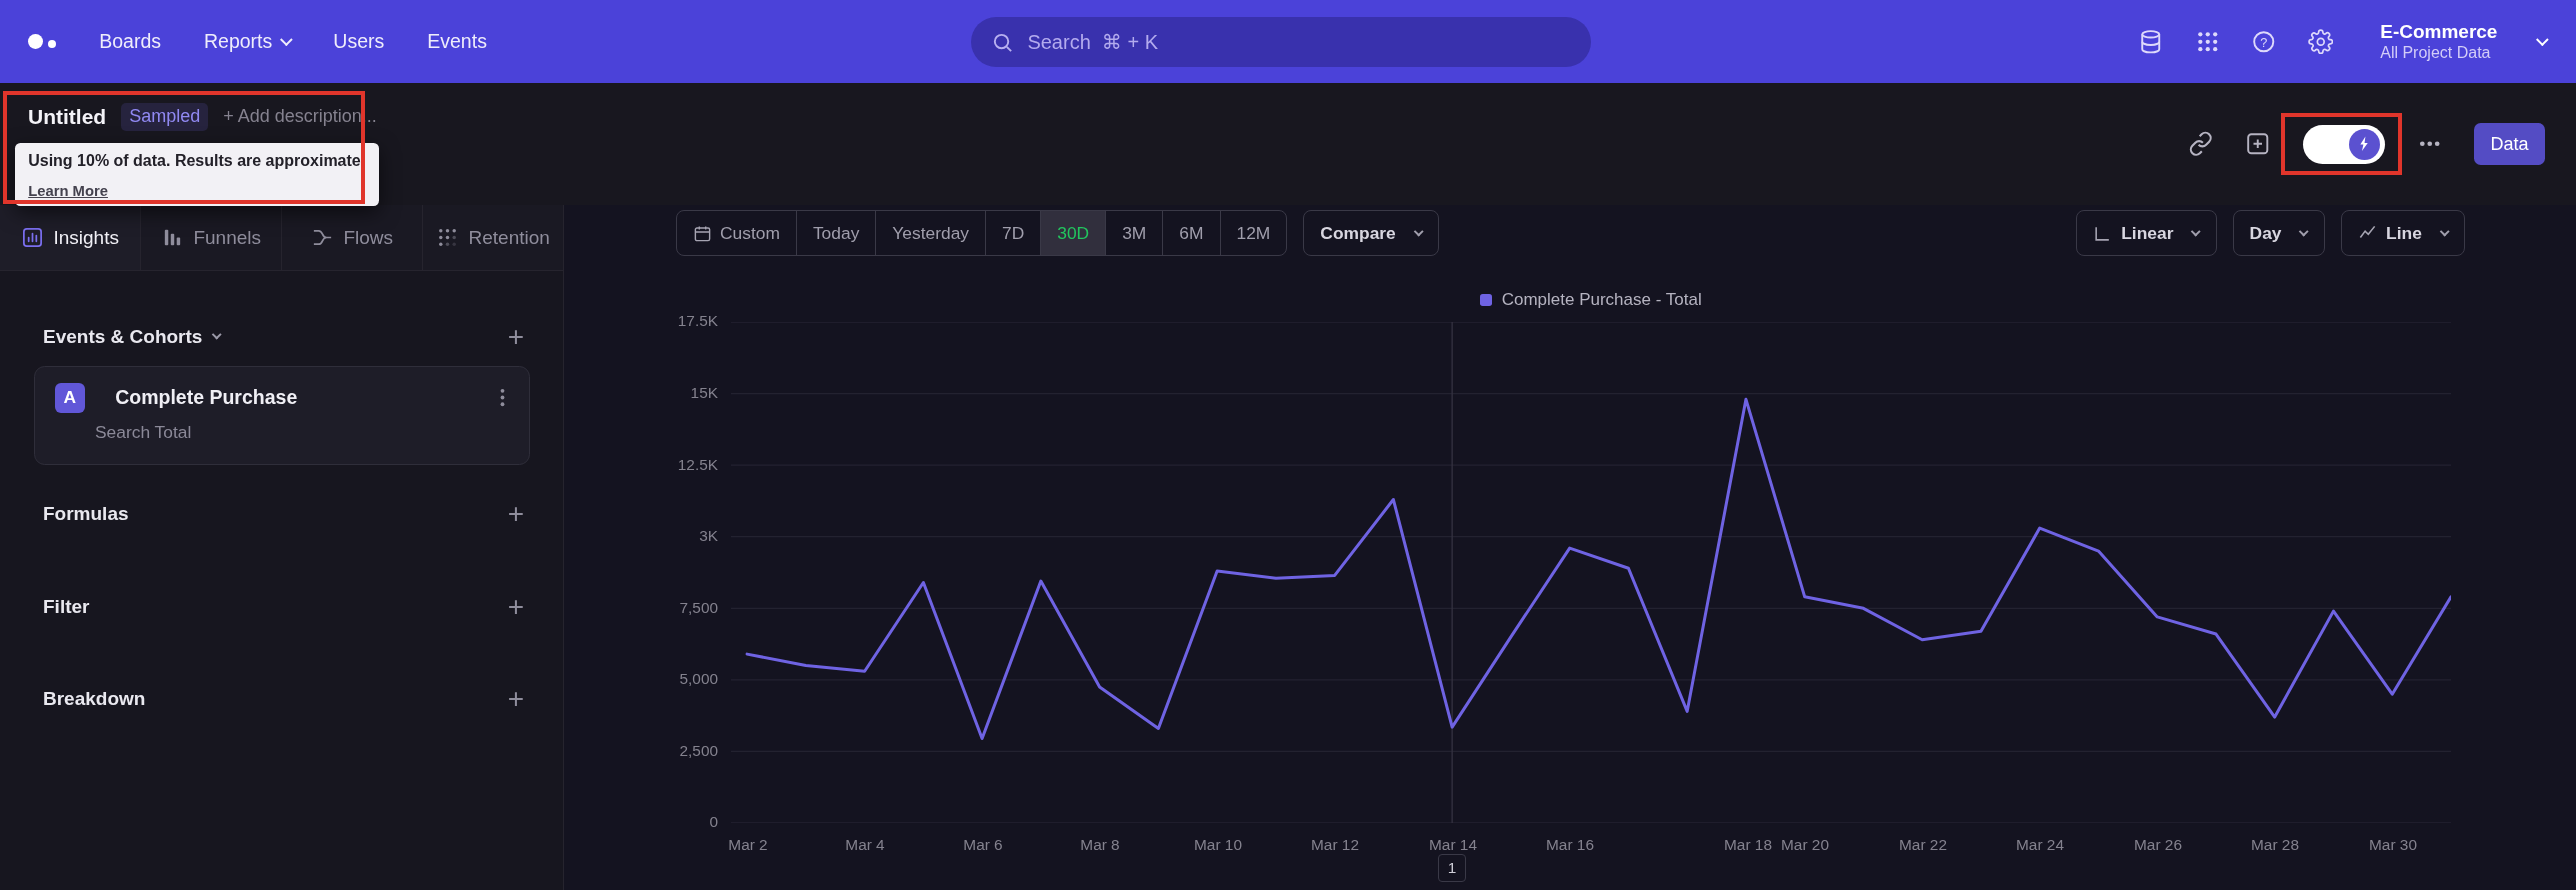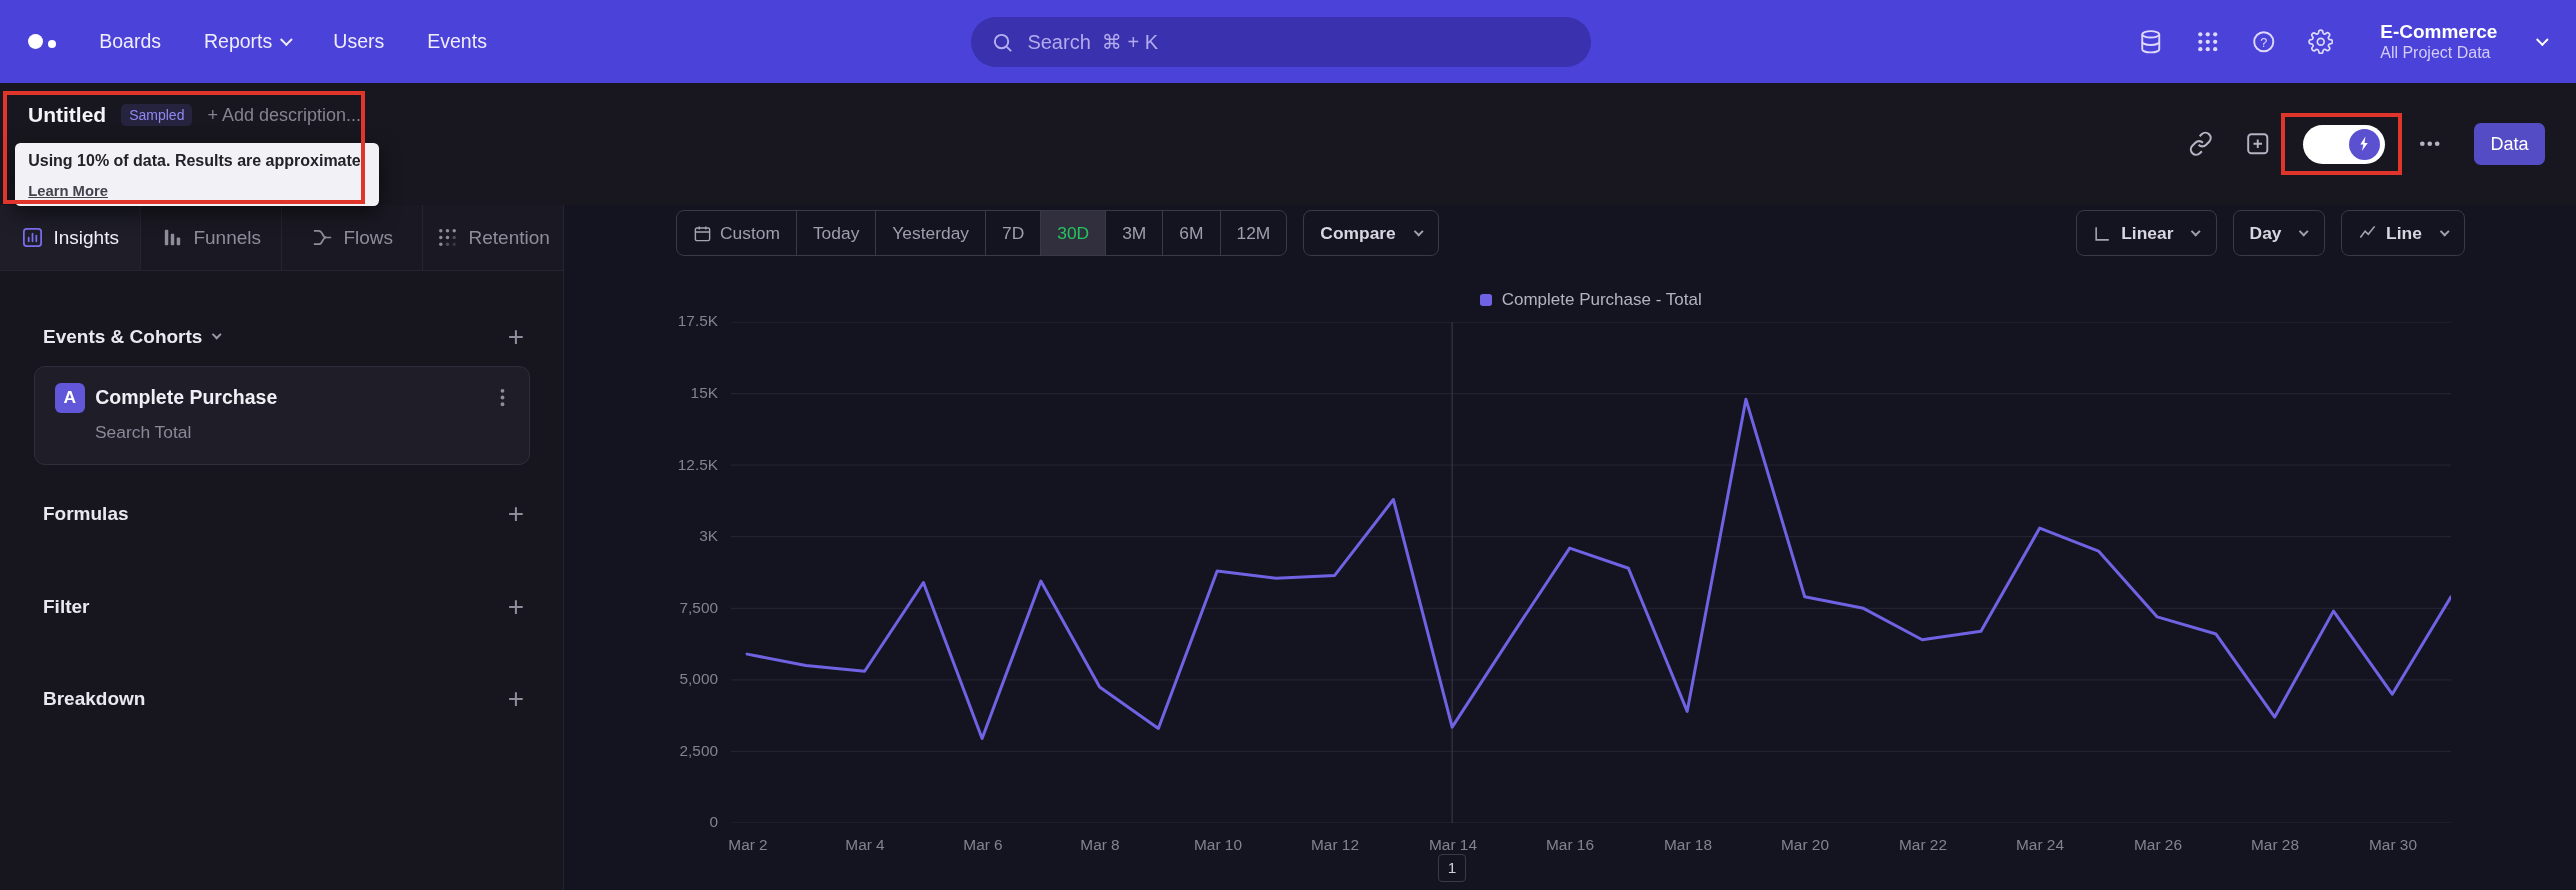--- a/index.html
+++ b/index.html
@@ -25,21 +25,21 @@
   .searchbar input::placeholder { color:#b3abee; opacity:1; }
   .navright { position:absolute; right:29.5px; top:0; height:83px; display:flex; align-items:center; gap:31px; color:#ded9fb; }
   .project { display:flex; flex-direction:column; line-height:1.2; margin-left:16px; }
   .project .pname { font-size:19px; font-weight:bold; color:#ffffff; }
   .project .pscope { font-size:16px; color:#d3cdf8; }
 
   
   .headerbar { position:absolute; top:83px; left:0; right:0; height:122px; background:#18171f; }
   .titlegroup { position:absolute; left:28px; top:20px; display:flex; align-items:center; gap:15px; }
   .doc-title { font-size:21px; font-weight:bold; color:#f4f3f8; }
-  .sampled { font-size:14px; color:#9189f2; background:rgba(111,99,227,0.16); padding:3.4px 8px; border-radius:5px; }
+  .sampled { font-size:18px; color:#9189f2; background:rgba(111,99,227,0.16); padding:3.4px 8px; border-radius:5px; }
   .adddesc { font-size:18px; color:#85828f; }
   .annot1 { position:absolute; left:2.7px; top:8px; width:362px; height:113px;
             border:4px solid #e0352b; z-index:9; pointer-events:none; }
   .tooltip { position:absolute; left:14.8px; top:60px; background:#f2f1f5; color:#232129;
              border-radius:5.4px; padding:8.7px 13.4px 7.4px 13.4px; z-index:8; white-space:nowrap;
              box-shadow:0 6.7px 20px rgba(0,0,0,0.55); }
   .tooltip .tt { font-size:16px; font-weight:bold; }
   .tooltip .tl { font-size:14.8px; font-weight:bold; text-decoration:underline; color:#44424e; margin-top:13px; cursor:pointer; }
   .headerright { position:absolute; right:31px; top:0; height:122px; display:flex; align-items:center; gap:32px; color:#b6b4c2; }
   .hicon { width:25.5px; height:25.5px; cursor:pointer; }
@@ -65,21 +65,21 @@
   .sechead { position:absolute; left:43px; right:39px; height:28px; display:flex;
              align-items:center; justify-content:space-between; }
   .sechead .lbl { font-size:19px; font-weight:bold; color:#e9e8ef; display:flex; align-items:center; }
   .sechead .lbl .chev { border-color:#9b99a8; width:7.4px; height:7.4px; margin-left:10.7px; }
   .plus { font-size:28px; font-weight:300; color:#8f8d9c; cursor:pointer; line-height:1; }
   .eventcard { position:absolute; top:161px; left:34px; width:496px; height:99px;
                background:#1e1d28; border:1.3px solid #2f2e3a; border-radius:10.7px; cursor:pointer; }
   .ecrow1 { display:flex; align-items:center; margin:16px 14.8px 0 20px; gap:10.7px; }
   .abadge { width:29.5px; height:29.5px; border-radius:6px; background:#6157d8; color:#fff;
             font-size:17.4px; font-weight:bold; display:flex; align-items:center; justify-content:center; }
-  .ectitle { font-size:19.5px; font-weight:bold; color:#f0eff5; flex:1; }
+  .ectitle { font-size:19.5px; font-weight:bold; color:#f0eff5; flex:1;margin-left:20px; }
   .kebab { width:23px; height:23px; color:#8f8d9c; cursor:pointer; }
   .ecsub { margin:9.4px 0 0 60px; font-size:17.4px; color:#8b8998; }
 
   
   .chartpanel { position:absolute; top:205px; left:565px; right:0; bottom:0; background:#141320; }
   .controls { position:absolute; top:5.4px; left:111px; display:flex; gap:16px; }
   .seg { display:flex; border:1.3px solid #3a3947; border-radius:8px; overflow:hidden; height:46px; }
   .segbtn { display:flex; align-items:center; justify-content:center; padding:0 16px; gap:8px;
             font-size:17.4px; color:#a09eac; border-left:1.3px solid #3a3947; cursor:pointer; white-space:nowrap; }
   .segbtn:first-child { border-left:none; }
@@ -353,21 +353,21 @@
     <div class="ytick" style="top: 179px;">15K</div>
     <div class="ytick" style="top: 107px;">17.5K</div>
     <div class="xtick" style="left: 136px;">Mar 2</div>
     <div class="xtick" style="left: 253px;">Mar 4</div>
     <div class="xtick" style="left: 371px;">Mar 6</div>
     <div class="xtick" style="left: 488px;">Mar 8</div>
     <div class="xtick" style="left: 606px;">Mar 10</div>
     <div class="xtick" style="left: 723px;">Mar 12</div>
     <div class="xtick" style="left: 841px;">Mar 14</div>
     <div class="xtick" style="left: 958px;">Mar 16</div>
-    <div class="xtick" style="left: 1076px;">Mar 18</div>
+    <div class="xtick" style="left: 1136px;">Mar 18</div>
     <div class="xtick" style="left: 1193px;">Mar 20</div>
     <div class="xtick" style="left: 1311px;">Mar 22</div>
     <div class="xtick" style="left: 1428px;">Mar 24</div>
     <div class="xtick" style="left: 1546px;">Mar 26</div>
     <div class="xtick" style="left: 1663px;">Mar 28</div>
     <div class="xtick" style="left: 1781px;">Mar 30</div>
   </div>
 
 
 </body></html>

